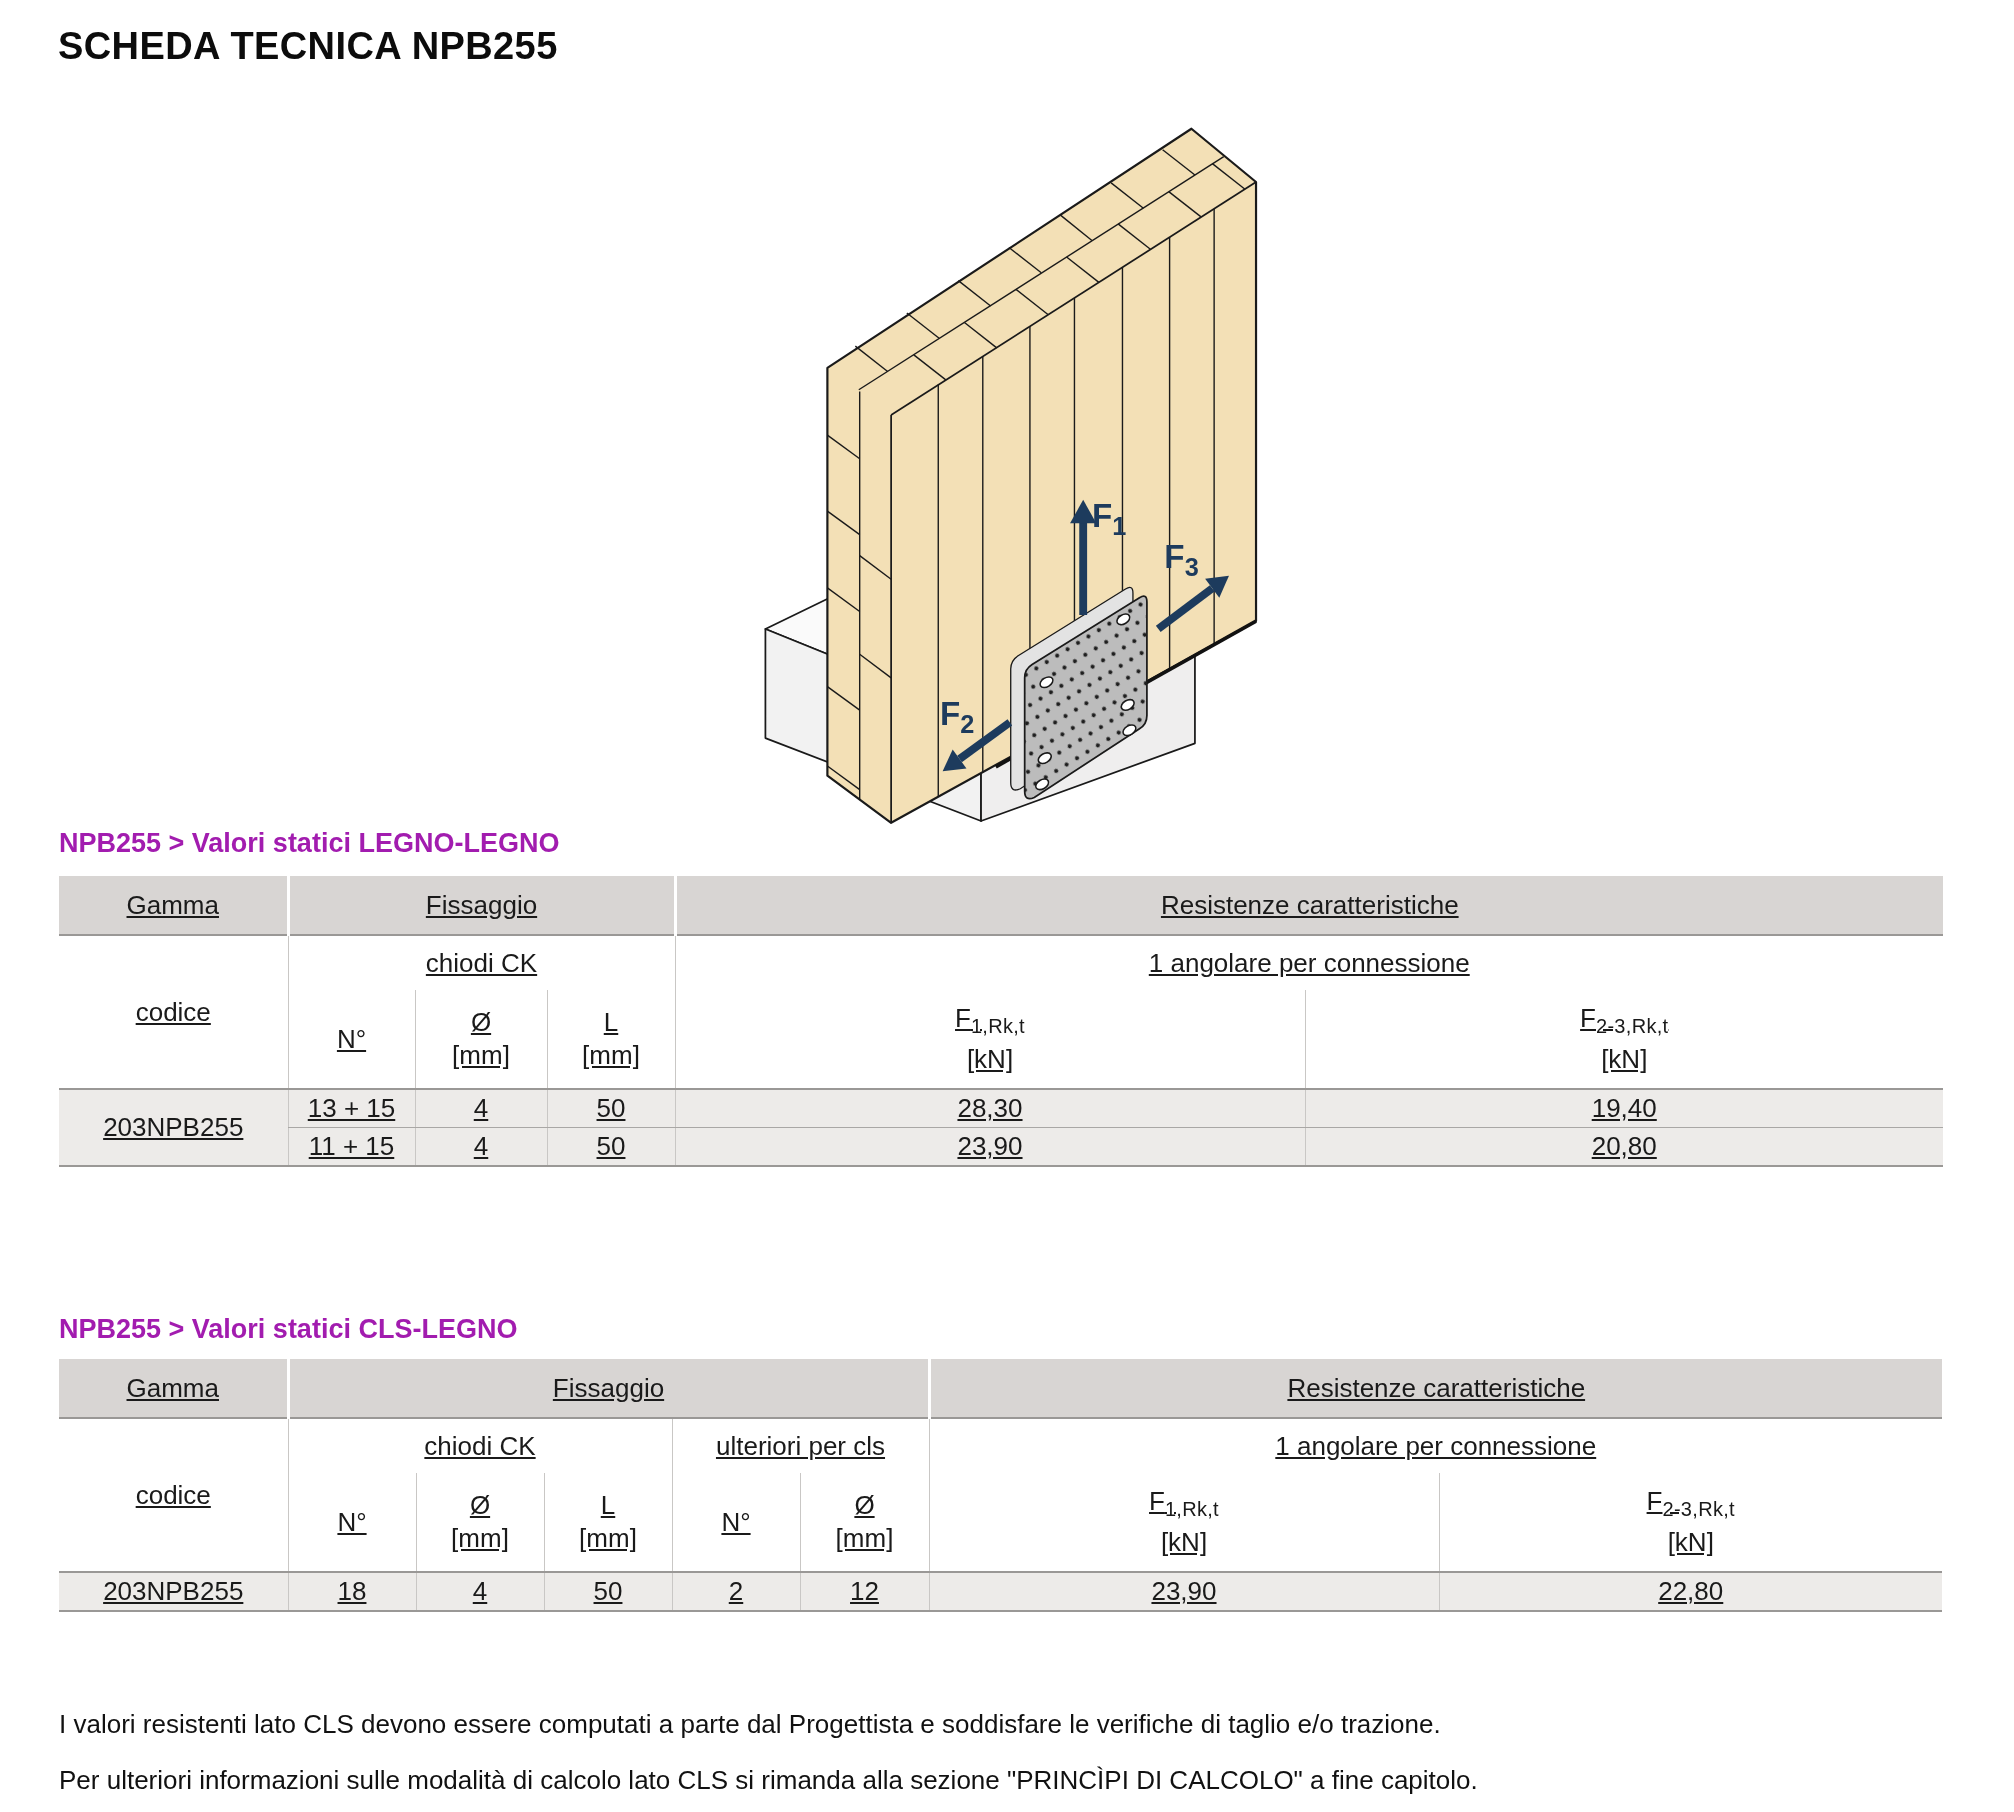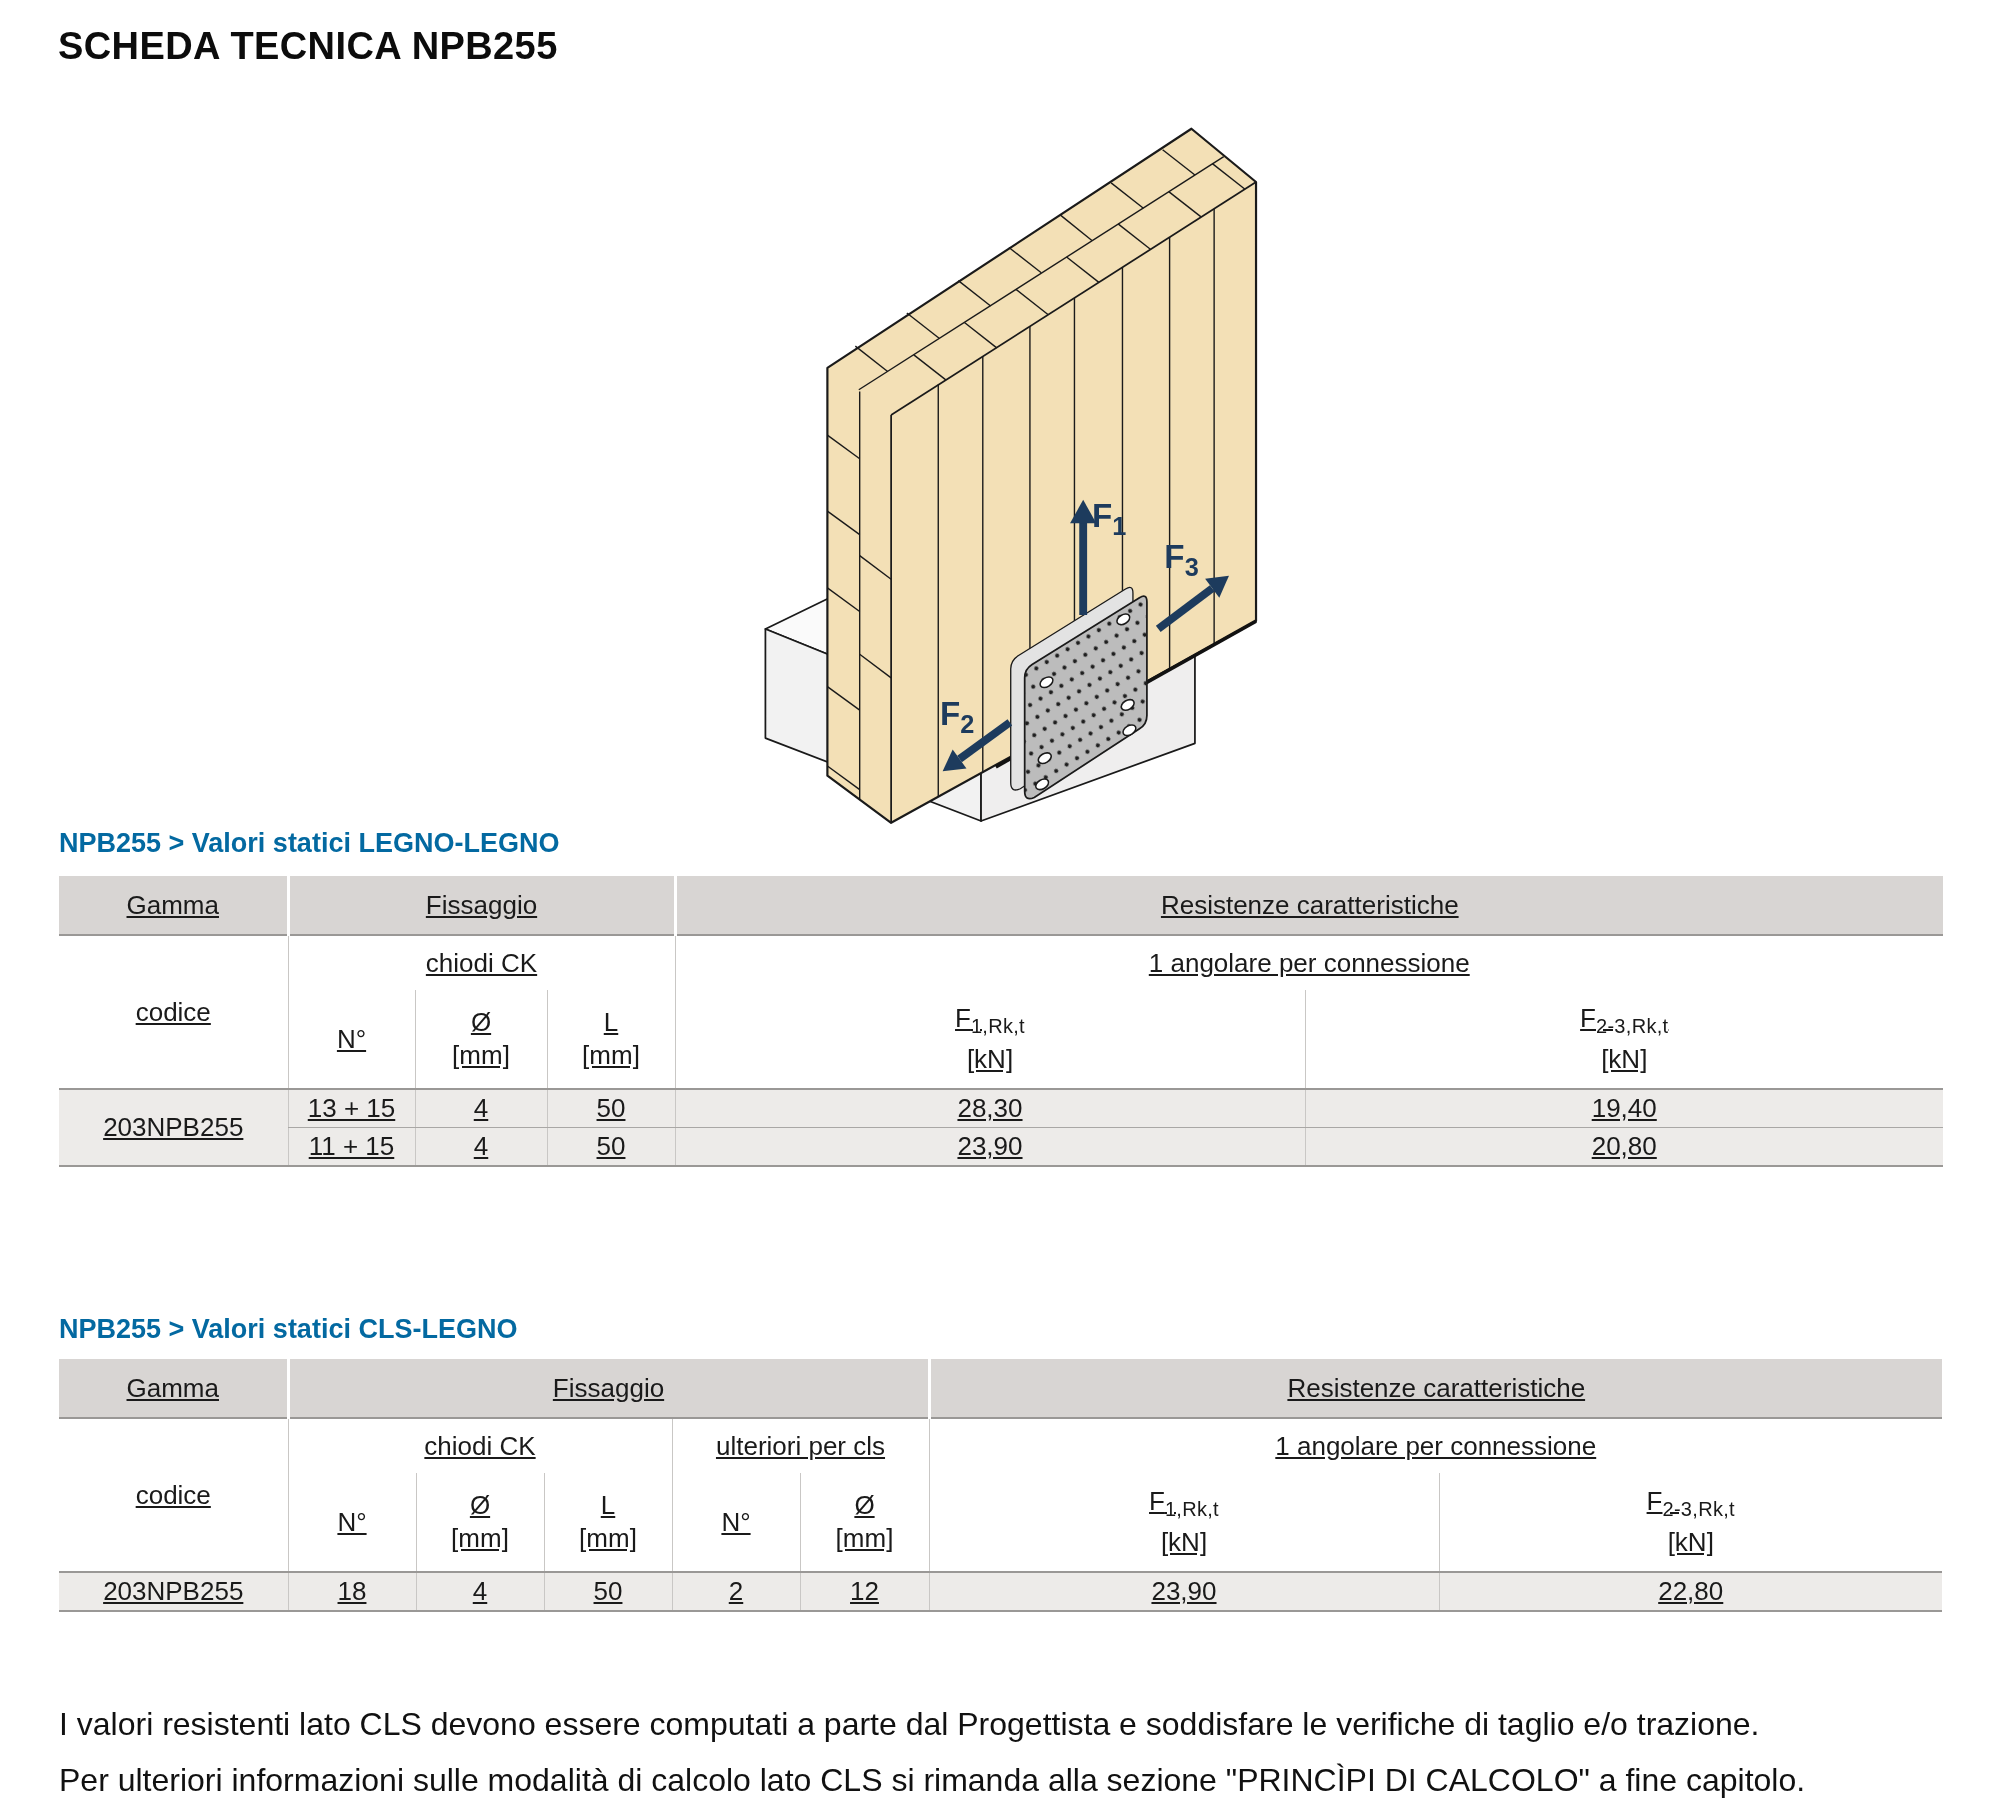--- a/index.html
+++ b/index.html
@@ -7,21 +7,21 @@
     position:relative; width:2014px; height:1812px; background:#ffffff;
     font-family:"Liberation Sans", sans-serif; color:#1a1a1a; overflow:hidden;
   }
   .page-title {
     position:absolute; left:58px; top:24.5px;
     font-size:38px; font-weight:800; letter-spacing:0.4px; color:#0c0c0c;
   }
   .illu { position:absolute; left:507px; top:70px; }
 
   .section-title {
-    position:absolute; left:59px; font-size:27px; font-weight:700; color:#0369a1;
+    position:absolute; left:59px; font-size:27px; font-weight:700; color:#a21caf;
   }
   #sec1 { top:828px; }
   #sec2 { top:1314px;text-align:center; }
 
   .tbl-wrap { position:absolute; left:59px; }
   #tw1 { top:876px; }
   #tw2 { top:1359px; }
 
   table { border-collapse:collapse; table-layout:fixed; font-size:26px; color:#1a1a1a; }
   th, td { padding:0; text-align:center; vertical-align:middle; font-weight:400;text-decoration:underline; }
@@ -40,21 +40,21 @@
   tr.drow td { height:37px; background:#edebe9; }
   tr.drowA td.cell { border-bottom:1.7px solid #a9a7a5;margin-left:11px; }
   tr.drowB td, td.codcell { border-bottom:2.6px solid #9a9896; }
   td.codcell { background:#edebe9; }
 
   .two-line div { line-height:33px; }
   .fsub { font-size:20px; vertical-align:-6.1px; letter-spacing:0.3px;margin-top:16px; }
   .funit { line-height:35px; }
 
   .footer {
-    position:absolute; left:59px; top:1696px; font-size:32px; color:#111111; line-height:56px;
+    position:absolute; left:59px; top:1696px; font-size:26px; color:#111111; line-height:56px;
   }
   .flabel { font-size:38px; font-weight:700; fill:#1d3b5d; }
   .flabel .fsub-svg { font-size:29px; }
 </style>
 </head>
 <body>
 
 <div id="page">
 
   <div class="page-title">SCHEDA TECNICA NPB255</div>

